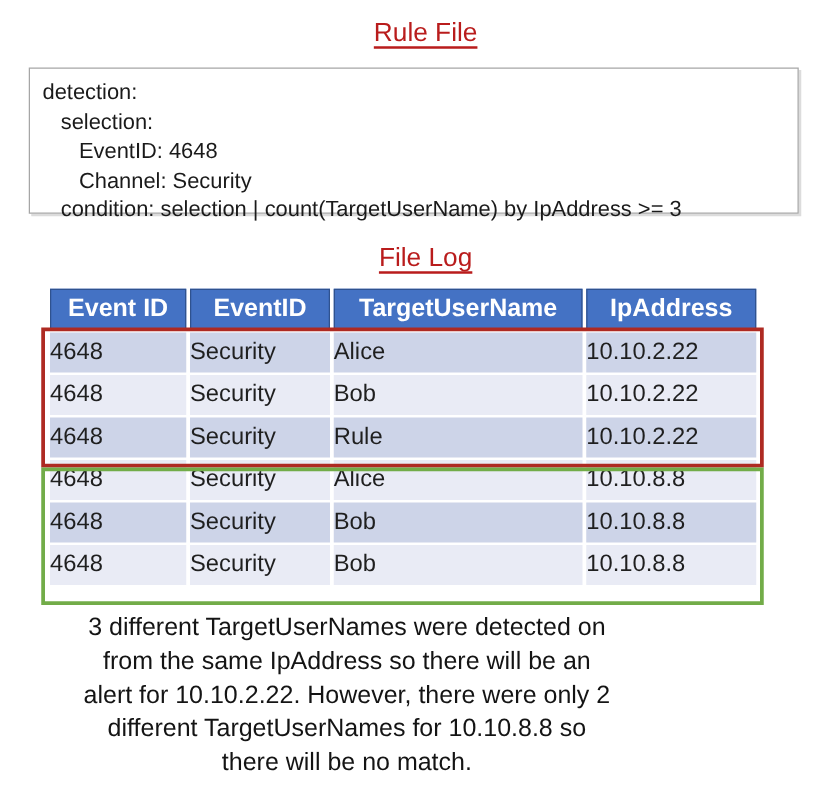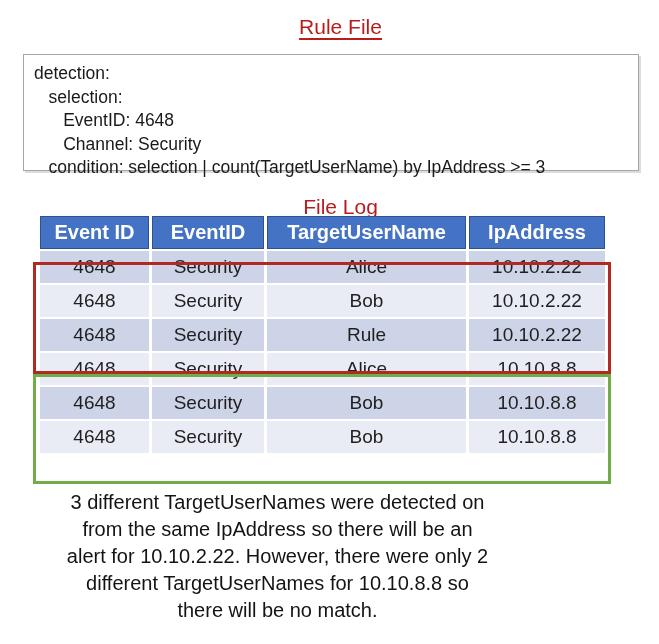--- a/index.html
+++ b/index.html
@@ -18,30 +18,30 @@
   .rule-box{
     position:absolute;left:23px;top:54px;width:616px;height:117px;
     border:1px solid #a6a6a6;box-sizing:border-box;background:#fff;
     box-shadow:2px 2px 0 #dcdcdc;
   }
   .rule-code{
     margin:7px 0 0 10px;font-size:17.5px;line-height:23.5px;
     white-space:pre;color:#1a1a1a;font-family:inherit;
   }
   table.etable{
-    position:absolute;left:37px;top:214px;width:571px;
+    position:absolute;left:37px;top:229px;width:571px;
     border-collapse:separate;border-spacing:3px 2px;table-layout:fixed;
   }
   table.etable th{
     background:#4472C4;border:1px solid #2F528F;color:#ffffff;
     font-size:20px;font-weight:bold;height:31px;text-align:center;
     padding:0;box-sizing:content-box;
   }
   table.etable td{
-    height:32px;text-align:center;font-size:19px;color:#1f1f1f;
+    height:32px;font-size:19px;color:#1f1f1f;
     padding:0;font-weight:normal;
   }
   table.etable tbody tr:nth-child(odd) td{background:#CDD4E8;}
   table.etable tbody tr:nth-child(even) td{background:#E9EBF5;}
   .group-outline{
     position:absolute;left:33px;width:578px;box-sizing:border-box;
     background:transparent;pointer-events:none;
   }
   #alert-outline{top:262px;height:112px;border:3px solid #AE2A22;}
   #no-match-outline{top:374px;height:110px;border:3px solid #72AC48;}

